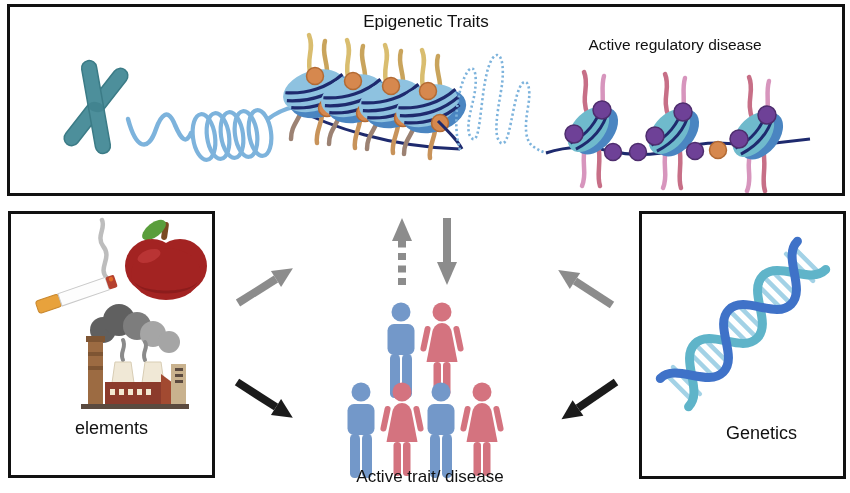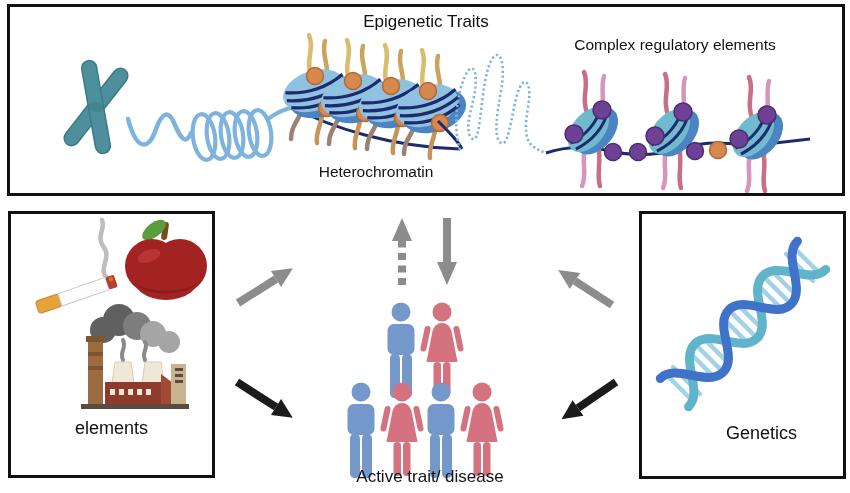--- a/index.html
+++ b/index.html
@@ -96,22 +96,21 @@
         <use href="#nuc-act" transform="translate(582,123)"></use>
         <use href="#nuc-act" transform="translate(663,125)"></use>
         <use href="#nuc-act" transform="translate(747,128)"></use>
         <circle cx="603" cy="145" r="8.5" fill="var(--bead-purple)" stroke="var(--bead-purple-edge)" stroke-width="1.5"></circle>
         <circle cx="628" cy="145" r="8.5" fill="var(--bead-purple)" stroke="var(--bead-purple-edge)" stroke-width="1.5"></circle>
         <circle cx="685" cy="144" r="8.5" fill="var(--bead-purple)" stroke="var(--bead-purple-edge)" stroke-width="1.5"></circle>
         <circle cx="708" cy="143" r="8.5" fill="var(--bead-orange)" stroke="var(--bead-orange-edge)" stroke-width="1.5"></circle>
       </g>
     </svg>
     <div class="lbl" id="top-title">Epigenetic Traits</div>
-    <div class="lbl" id="active-lbl">Complex regulatory elements</div>
-    <div class="lbl" id="hetero-lbl">Heterochromatin</div>
+    <div class="lbl" id="active-lbl">Active regulatory disease</div>
   </div>
 
   <div class="panel" id="env-panel">
     <svg class="fillpanel" viewBox="0 0 201 261">
 
       <g>
         <path d="M96,64 C86,54 102,44 92,32 C85,22 95,14 91,6" stroke="var(--smoke-gray)" stroke-width="4.5" fill="none" stroke-linecap="round"></path>
         <g transform="translate(66,80) rotate(-19)">
           <rect x="-42" y="-6.5" width="24" height="13" rx="3" fill="var(--cig-filter)" stroke="#c8872d" stroke-width="1"></rect>
           <rect x="-18" y="-6.5" width="50" height="13" fill="#fdfdfd" stroke="#c9c9c9" stroke-width="1"></rect>

